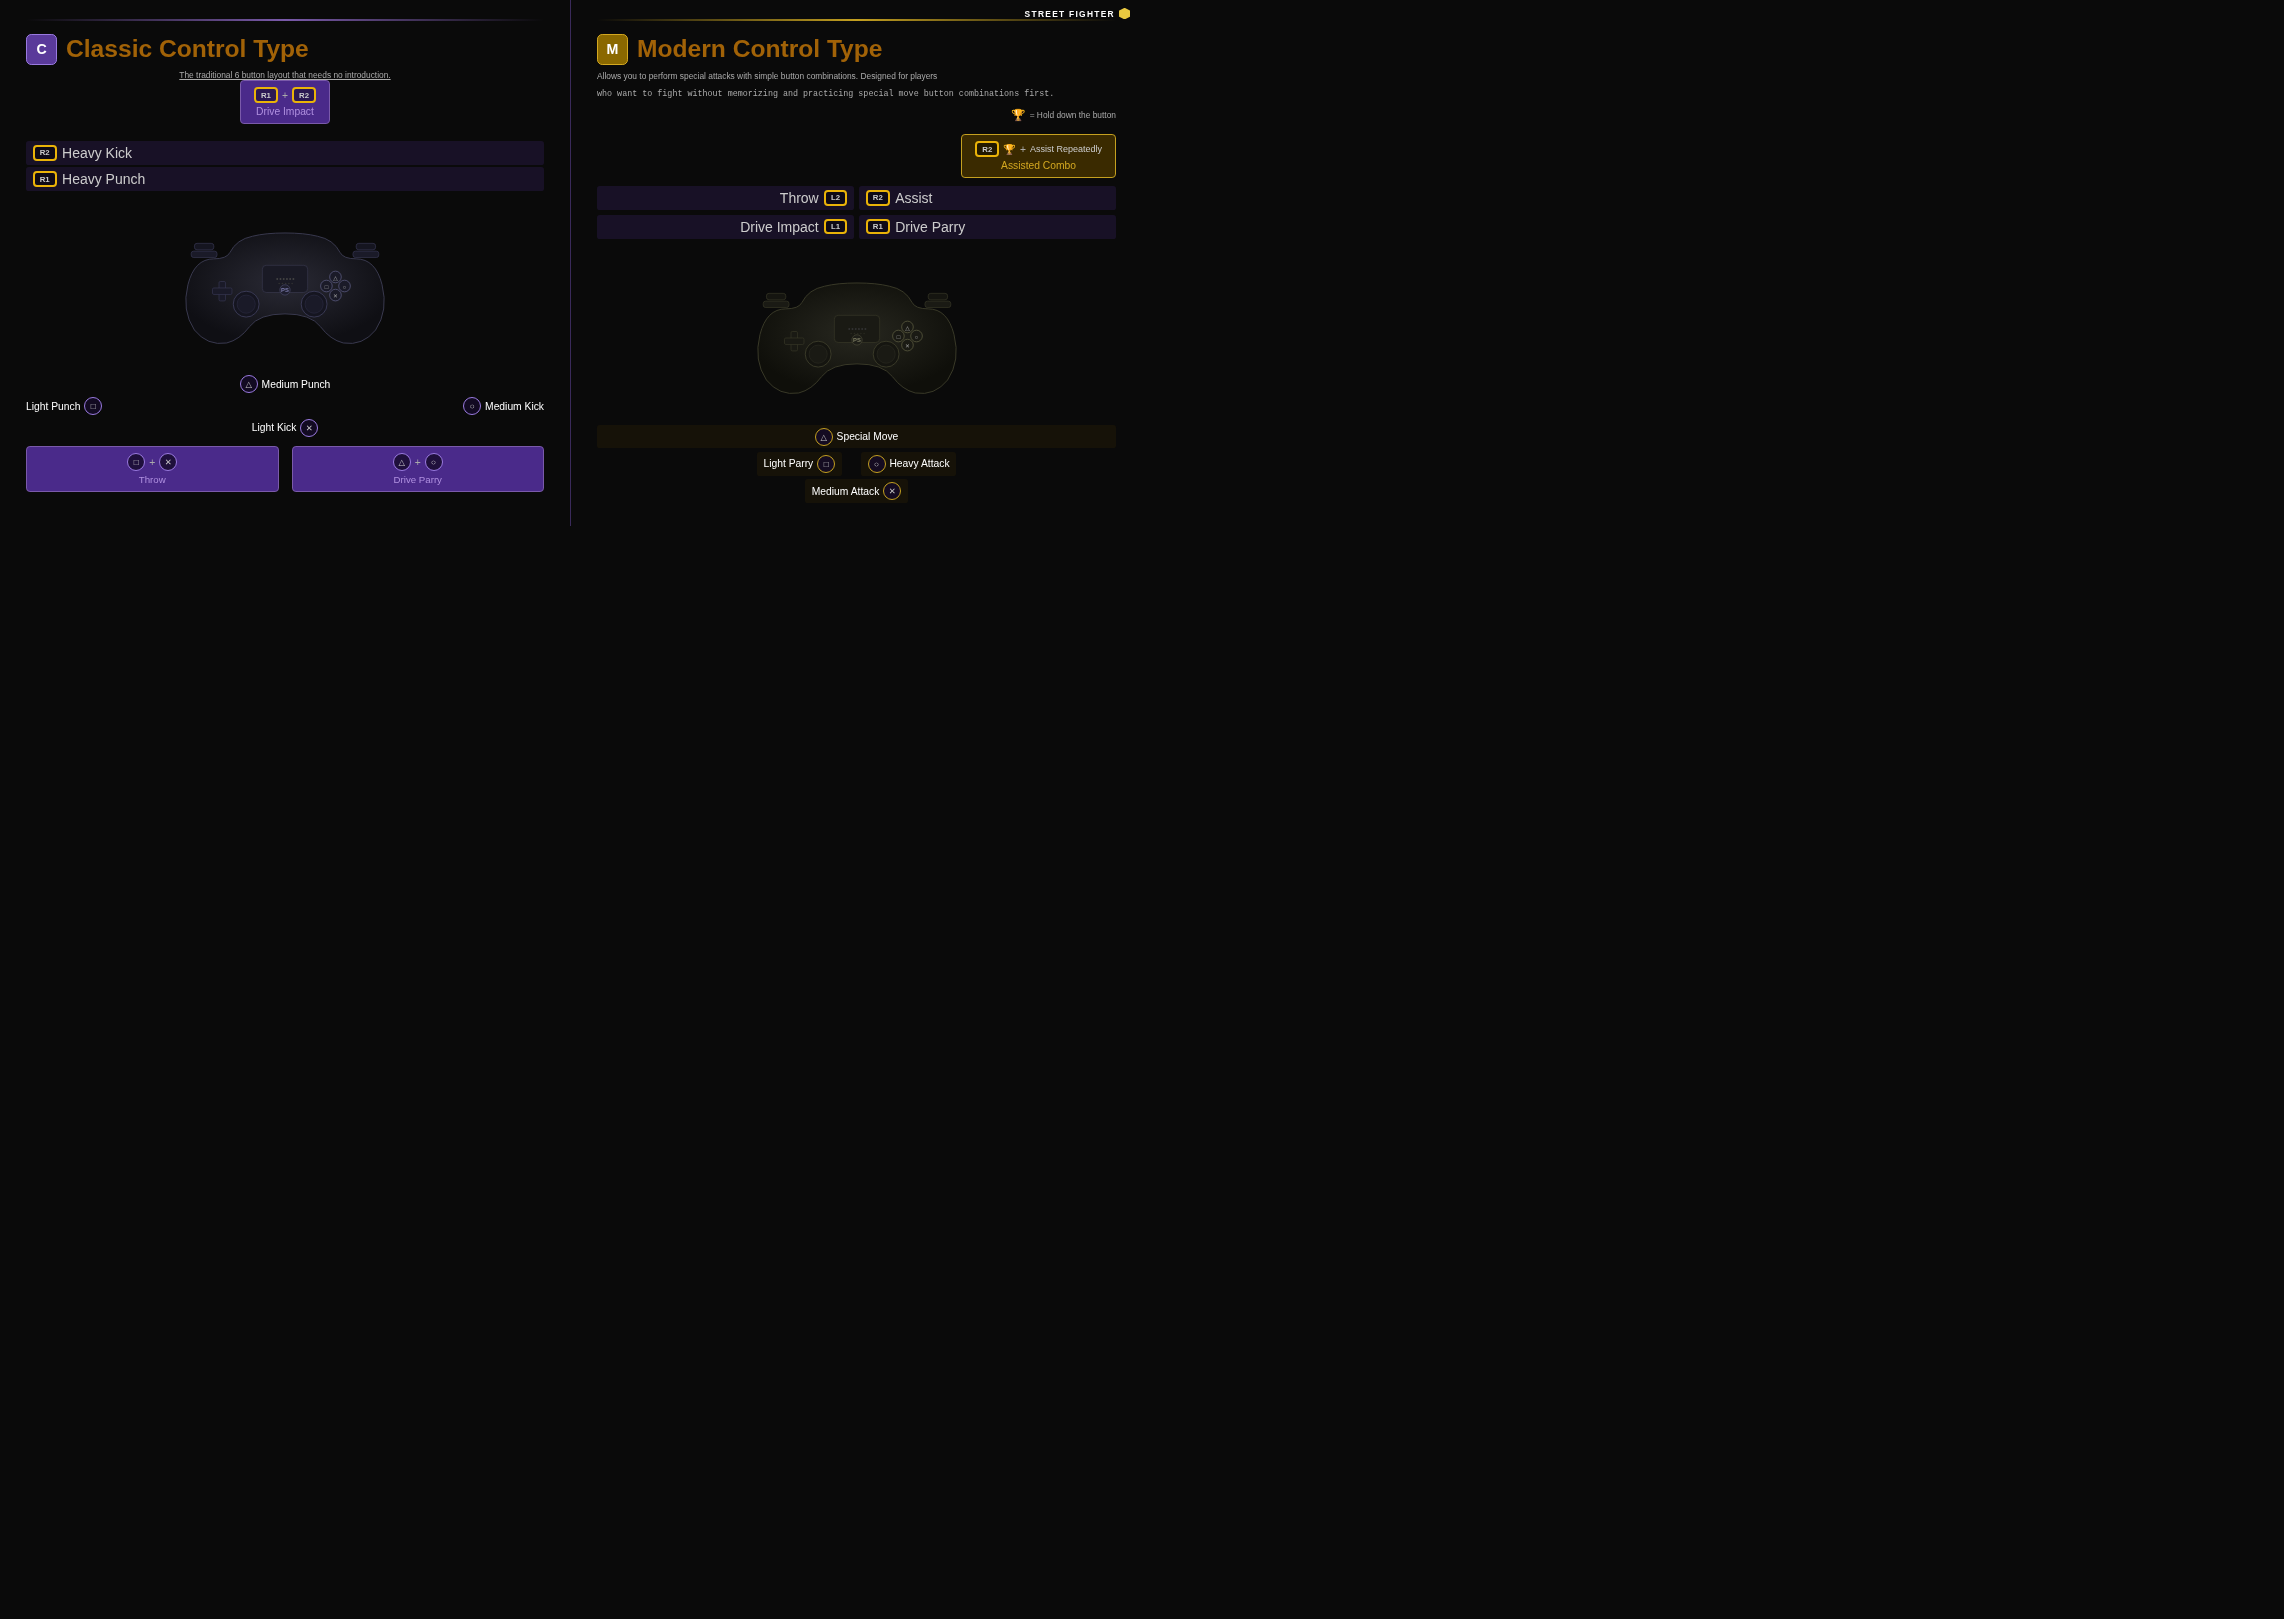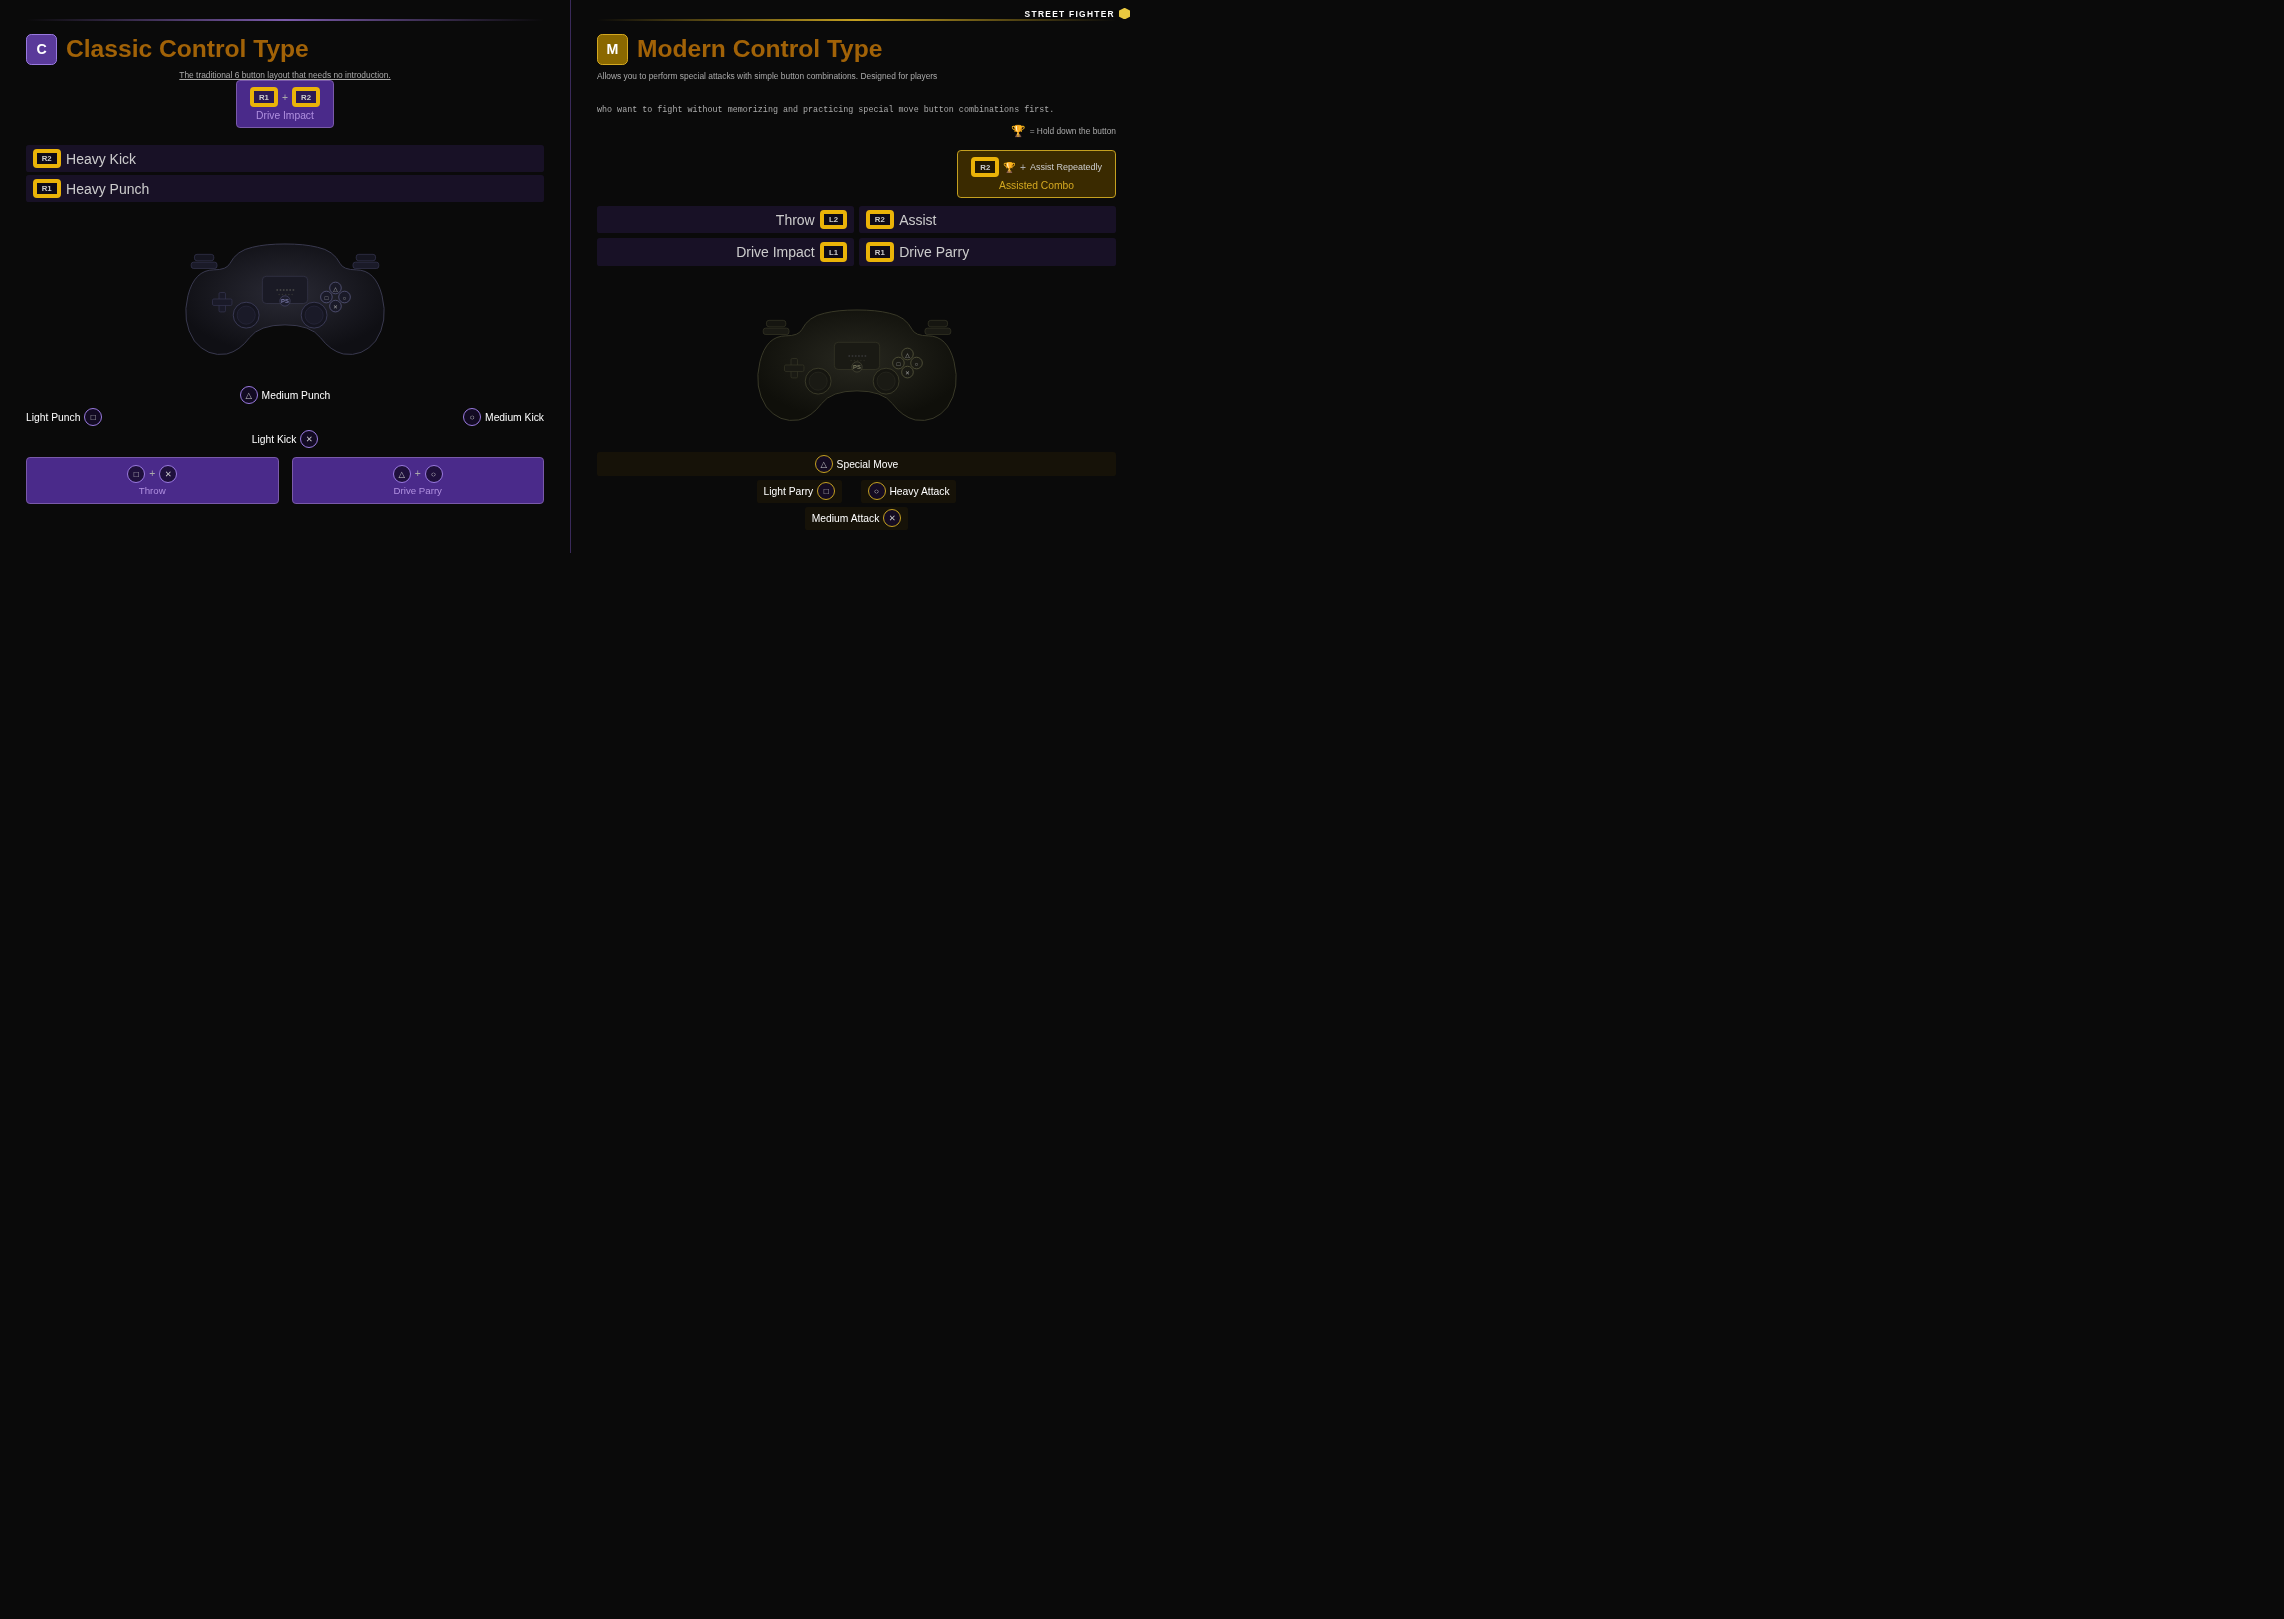--- a/index.html
+++ b/index.html
@@ -87,21 +87,21 @@
     }
     .section-subtitle {
       font-size: 8.4px;
       color: #aaa;
       text-align: center;
       text-decoration: underline;
     }
     .section-subtitle-modern {
       font-size: 8.4px;
       color: #aaa;
-      margin-bottom: 21px;
+      margin-bottom: 5px;
       line-height: 1.6;
     }
     .hold-note {
       font-size: 8.4px;
       color: #aaa;
       margin-bottom: 11.6px;
       display: flex;
       align-items: center;
       gap: 3.9px;
       justify-content: flex-end;
@@ -137,21 +137,21 @@
     }
 
     .btn-label {
       font-size: 14px;
       color: #ccc;
     }
     .btn-badge {
       display: inline-flex;
       align-items: center;
       justify-content: center;
-      border: 4px solid #eab308;
+      border: 2px solid #eab308;
       border-radius: 3.9px;
       padding: 1.3px 5.2px;
       font-size: 7.8px;
       color: #ccc;
       background: rgba(0,0,0,0.4);
       font-weight: bold;
       white-space: nowrap;
     }
 
     

